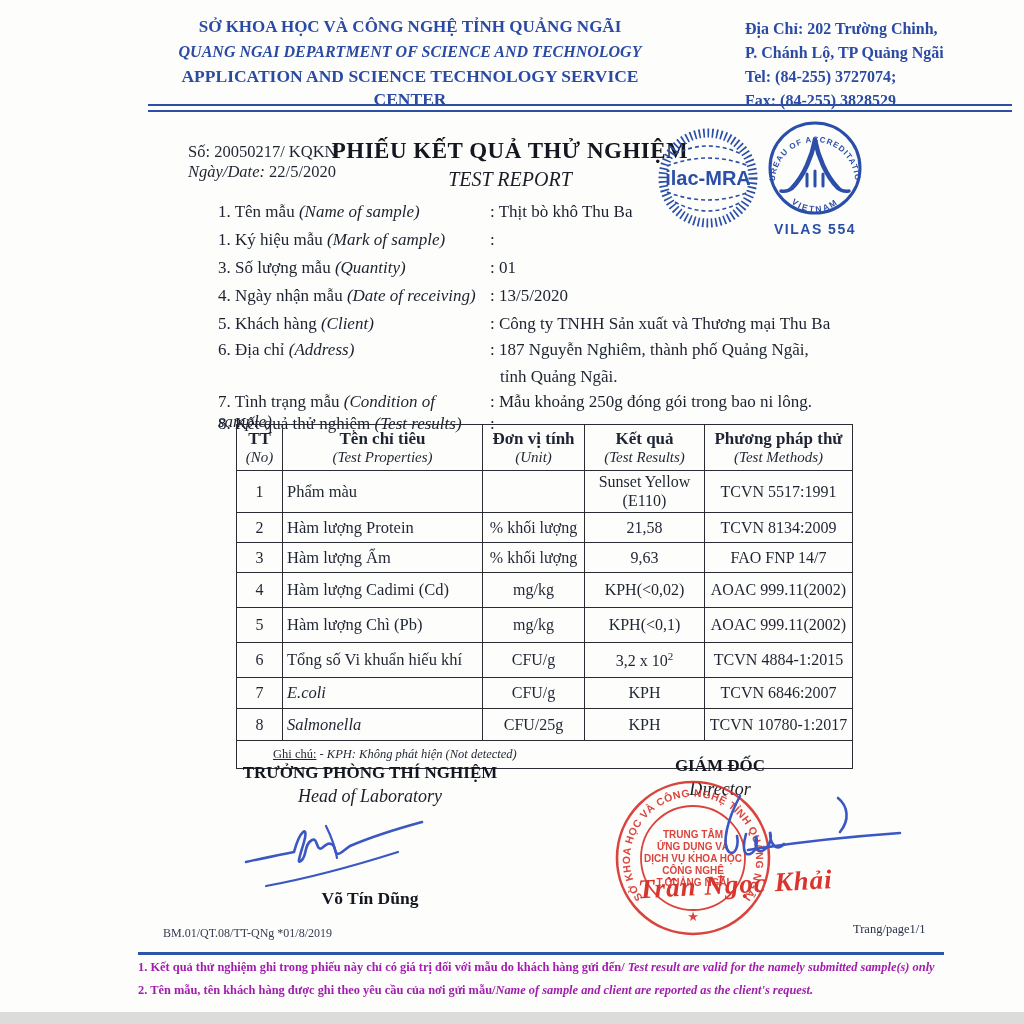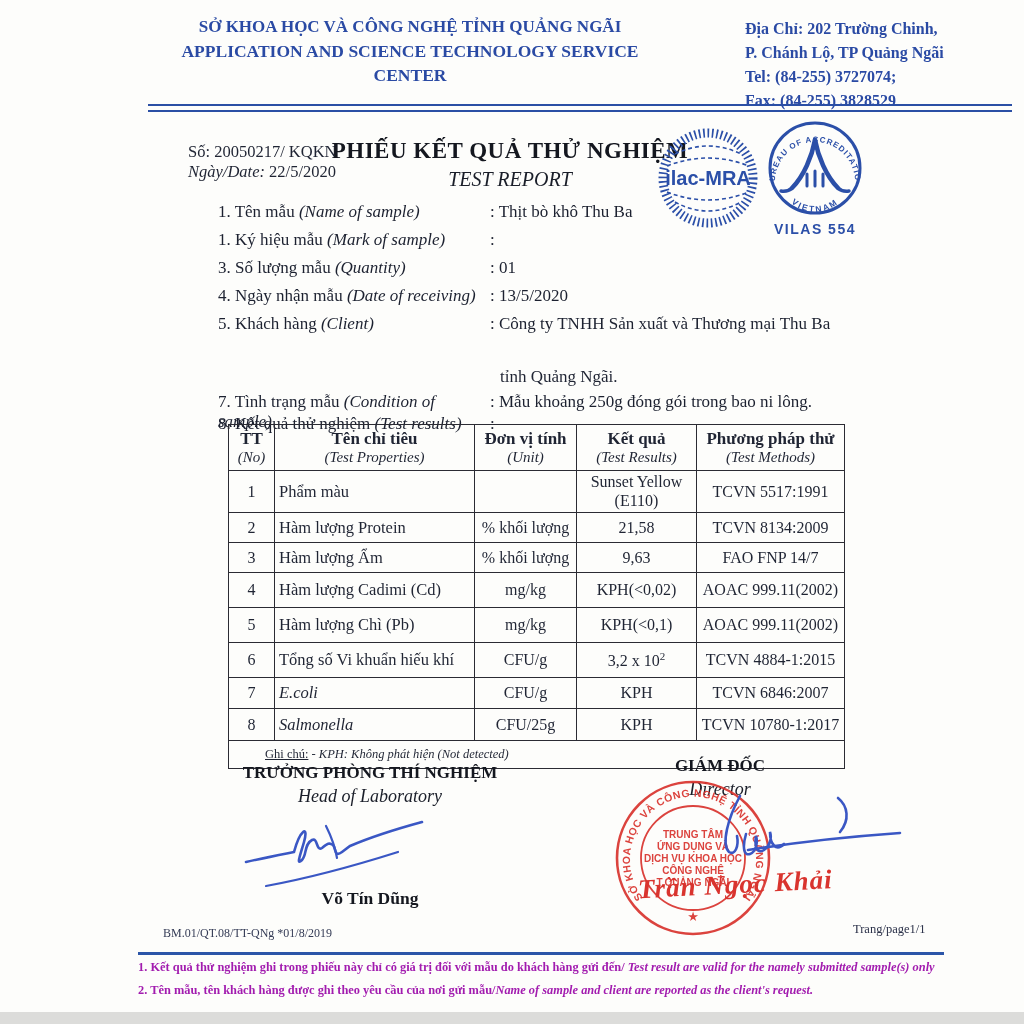--- a/index.html
+++ b/index.html
@@ -22,21 +22,21 @@
   .ref{left:188px;top:142px;font-size:16.5px;}
   .ref .it{font-style:italic;}
   .title-vi{left:310px;top:138px;width:400px;text-align:center;font-size:23px;font-weight:bold;color:#14171f;letter-spacing:.5px;}
   .title-en{left:310px;top:168px;width:400px;text-align:center;font-size:20px;font-style:italic;color:#1a1e29;}
   
   .info-row{position:absolute;left:218px;display:flex;font-size:17px;color:#1c2130;}
   .info-label{width:272px;}
   .info-en{font-style:italic;}
   .info-value{white-space:nowrap;}
   
-  table.results{position:absolute;left:228px;top:424px;width:616px;border-collapse:collapse;table-layout:fixed;}
+  table.results{position:absolute;left:236px;top:424px;width:616px;border-collapse:collapse;table-layout:fixed;}
   table.results td,table.results th{border:1.6px solid #2b2b33;padding:0 4px;font-weight:normal;}
   th .h-vi{font-size:17px;font-weight:bold;display:block;line-height:1.15;}
   th .h-en{font-size:15px;font-style:italic;display:block;line-height:1.15;}
   td.c-no{text-align:center;font-size:16px;}
   td.c-prop{font-size:16.5px;padding-left:10px;}
   td.c-unit,td.c-res,td.c-meth{text-align:center;font-size:16px;}
   tr.italic-prop td.c-prop{font-style:italic;}
   td.note-cell{font-size:12.5px;padding:4px 10px;}
   .note-label{text-decoration:underline;margin-left:32px;}
   .note-text{font-style:italic;}
@@ -59,20 +59,21 @@
   .bottom-strip{left:0;bottom:0;width:1024px;height:12px;background:#dcdcda;}
   svg text{font-family:"Liberation Sans","DejaVu Sans",sans-serif;}
 </style>
 </head>
 <body>
 
 <div class="page">
 
   <div class="abs hdr-left">
     <div class="hdr-l1">SỞ KHOA HỌC VÀ CÔNG NGHỆ TỈNH QUẢNG NGÃI</div>
+    <div class="hdr-l3">QUANG NGAI DEPARTMENT OF SCIENCE AND TECHNOLOGY</div>
     <div class="hdr-l4">APPLICATION AND SCIENCE TECHNOLOGY SERVICE CENTER</div>
   </div>
   <div class="abs hdr-right">
     <div>Địa Chỉ: 202 Trường Chinh,</div>
     <div>P. Chánh Lộ, TP Quảng Ngãi</div>
     <div>Tel: (84-255) 3727074;</div>
     <div>Fax: (84-255) 3828529</div>
   </div>
   <div class="abs dbl-rule"></div>
 
@@ -130,20 +131,24 @@
     <span class="info-value">: 01</span>
   </div>
   <div class="info-row" style="top:286px">
     <span class="info-label"><span>4. Ngày nhận mẫu </span><span class="info-en">(Date of receiving)</span></span>
     <span class="info-value">: 13/5/2020</span>
   </div>
   <div class="info-row" style="top:314px">
     <span class="info-label"><span>5. Khách hàng </span><span class="info-en">(Client)</span></span>
     <span class="info-value">: Công ty TNHH Sản xuất và Thương mại Thu Ba</span>
   </div>
+  <div class="info-row" style="top:340px">
+    <span class="info-label"><span>6. Địa chỉ </span><span class="info-en">(Address)</span></span>
+    <span class="info-value">: 187 Nguyễn Nghiêm, thành phố Quảng Ngãi,</span>
+  </div>
   <div class="abs" style="left:500px;top:367px;font-size:17px;">tỉnh Quảng Ngãi.</div>
   <div class="info-row" style="top:392px">
     <span class="info-label"><span>7. Tình trạng mẫu </span><span class="info-en">(Condition of sample)</span></span>
     <span class="info-value">: Mẫu khoảng 250g đóng gói trong bao ni lông.</span>
   </div>
   <div class="info-row" style="top:414px">
     <span class="info-label"><span>8. Kết quả thử nghiệm </span><span class="info-en">(Test results)</span></span>
     <span class="info-value">:</span>
   </div>
 

